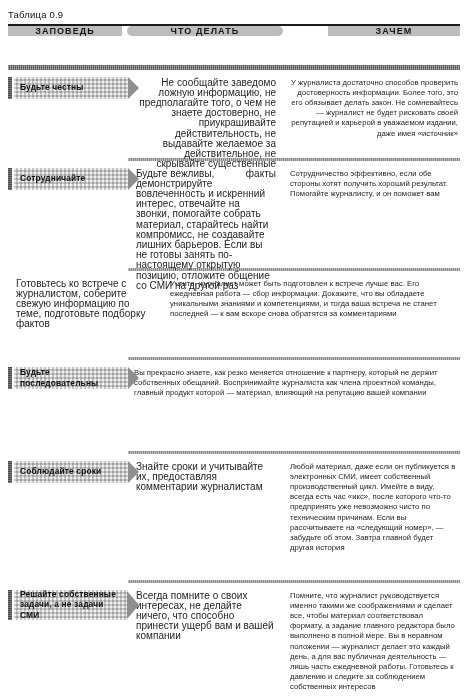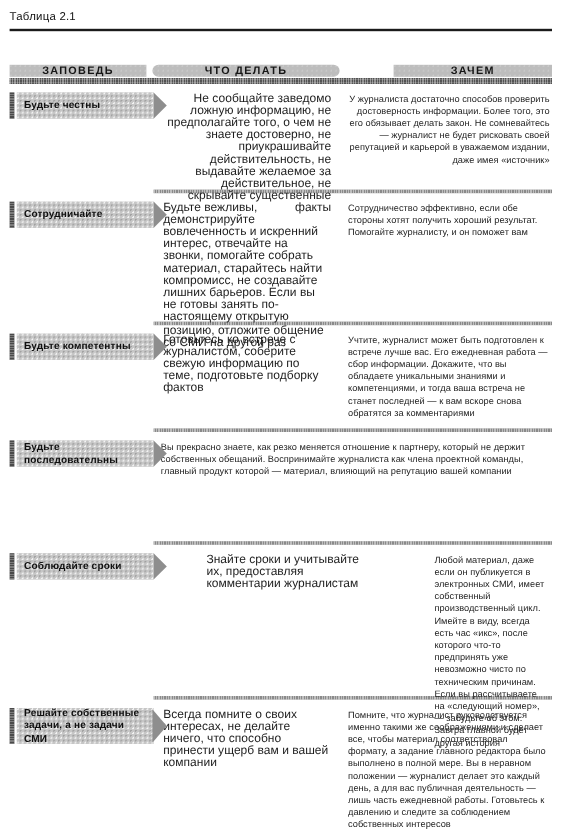--- a/index.html
+++ b/index.html
@@ -42,21 +42,21 @@
     font-weight: bold;
     color: #0d0d0d;
     padding-top: 7px;
     padding-bottom: 9px;
     letter-spacing: .1px;
   }
 
   
   .thead {
     display: flex;
-    align-items: flex-end;
+    align-items: flex-start;
     height: 38px;
     gap: 5px;
   }
   .th {
     background: #bdbdbd;
     position: relative;
     display: flex;
     align-items: center;
     justify-content: center;
     overflow: hidden;
@@ -187,21 +187,21 @@
     color: #1d1d1d;
     letter-spacing: .02px;
   }
   .cell-why .body-text { font-size: 7.7px; }
 </style>
 </head>
 <body>
 
 <div class="page">
 
-  <div class="caption-num">Таблица 2.1</div>
+  <div class="caption-num">Таблица 0.9</div>
   <div class="rule"></div>
 
   <div class="thead">
     <div class="th c1">
       <span class="th-label">ЗАПОВЕДЬ</span>
     </div>
     <div class="th c2">
       <span class="th-label">ЧТО ДЕЛАТЬ</span>
     </div>
     <div class="th c3">
@@ -244,55 +244,46 @@
       <div class="cell-do">
         <div class="body-text">Будьте вежливы, демонстрируйте вовлеченность и искренний интерес, отвечайте на звонки, помогайте собрать материал, старайтесь найти компромисс, не создавайте лишних барьеров. Если вы не готовы занять по-настоящему открытую позицию, отложите общение со СМИ на другой раз</div>
       </div>
       <div class="cell-why">
         <div class="body-text">Сотрудничество эффективно, если обе стороны хотят получить хороший результат. Помогайте журналисту, и он поможет вам</div>
       </div>
     </div>
     <div class="row-sep"></div>
 
     <div class="row" style="height:86px;">
+      <div class="cell-do">
+        <div class="body-text">Готовьтесь ко встрече с журналистом, соберите свежую информацию по теме, подготовьте подборку фактов</div>
+      </div>
+      <div class="cell-why">
+        <div class="body-text">Учтите, журналист может быть подготовлен к встрече лучше вас. Его ежедневная работа — сбор информации. Докажите, что вы обладаете уникальными знаниями и компетенциями, и тогда ваша встреча не станет последней — к вам вскоре снова обратятся за комментариями</div>
+      </div>
+    </div>
+    <div class="row-sep"></div>
+
+    <div class="row" style="height:91px;">
       <div class="cell-label">
         <div class="tag">
           <div class="tag-bar"></div>
           <div class="tag-plate">
-            <span class="tag-text">Будьте компетентны</span>
-          </div>
-          <div class="tag-arrow"></div>
-        </div>
-      </div>
-      <div class="cell-do">
-        <div class="body-text">Готовьтесь ко встрече с журналистом, соберите свежую информацию по теме, подготовьте подборку фактов</div>
-      </div>
-      <div class="cell-why">
-        <div class="body-text">Учтите, журналист может быть подготовлен к встрече лучше вас. Его ежедневная работа — сбор информации. Докажите, что вы обладаете уникальными знаниями и компетенциями, и тогда ваша встреча не станет последней — к вам вскоре снова обратятся за комментариями</div>
-      </div>
-    </div>
-    <div class="row-sep"></div>
-
-    <div class="row" style="height:91px;">
-      <div class="cell-label">
-        <div class="tag">
-          <div class="tag-bar"></div>
-          <div class="tag-plate">
             <span class="tag-text">Будьте последовательны</span>
           </div>
           <div class="tag-arrow"></div>
         </div>
       </div>
       <div class="cell-why">
         <div class="body-text">Вы прекрасно знаете, как резко меняется отношение к партнеру, который не держит собственных обещаний. Воспринимайте журналиста как члена проектной команды, главный продукт которой — материал, влияющий на репутацию вашей компании</div>
       </div>
     </div>
     <div class="row-sep"></div>
 
-    <div class="row" style="height:126px;gap:36px;">
+    <div class="row" style="height:126px;">
       <div class="cell-label">
         <div class="tag">
           <div class="tag-bar"></div>
           <div class="tag-plate">
             <span class="tag-text">Соблюдайте сроки</span>
           </div>
           <div class="tag-arrow"></div>
         </div>
       </div>
       <div class="cell-do">

